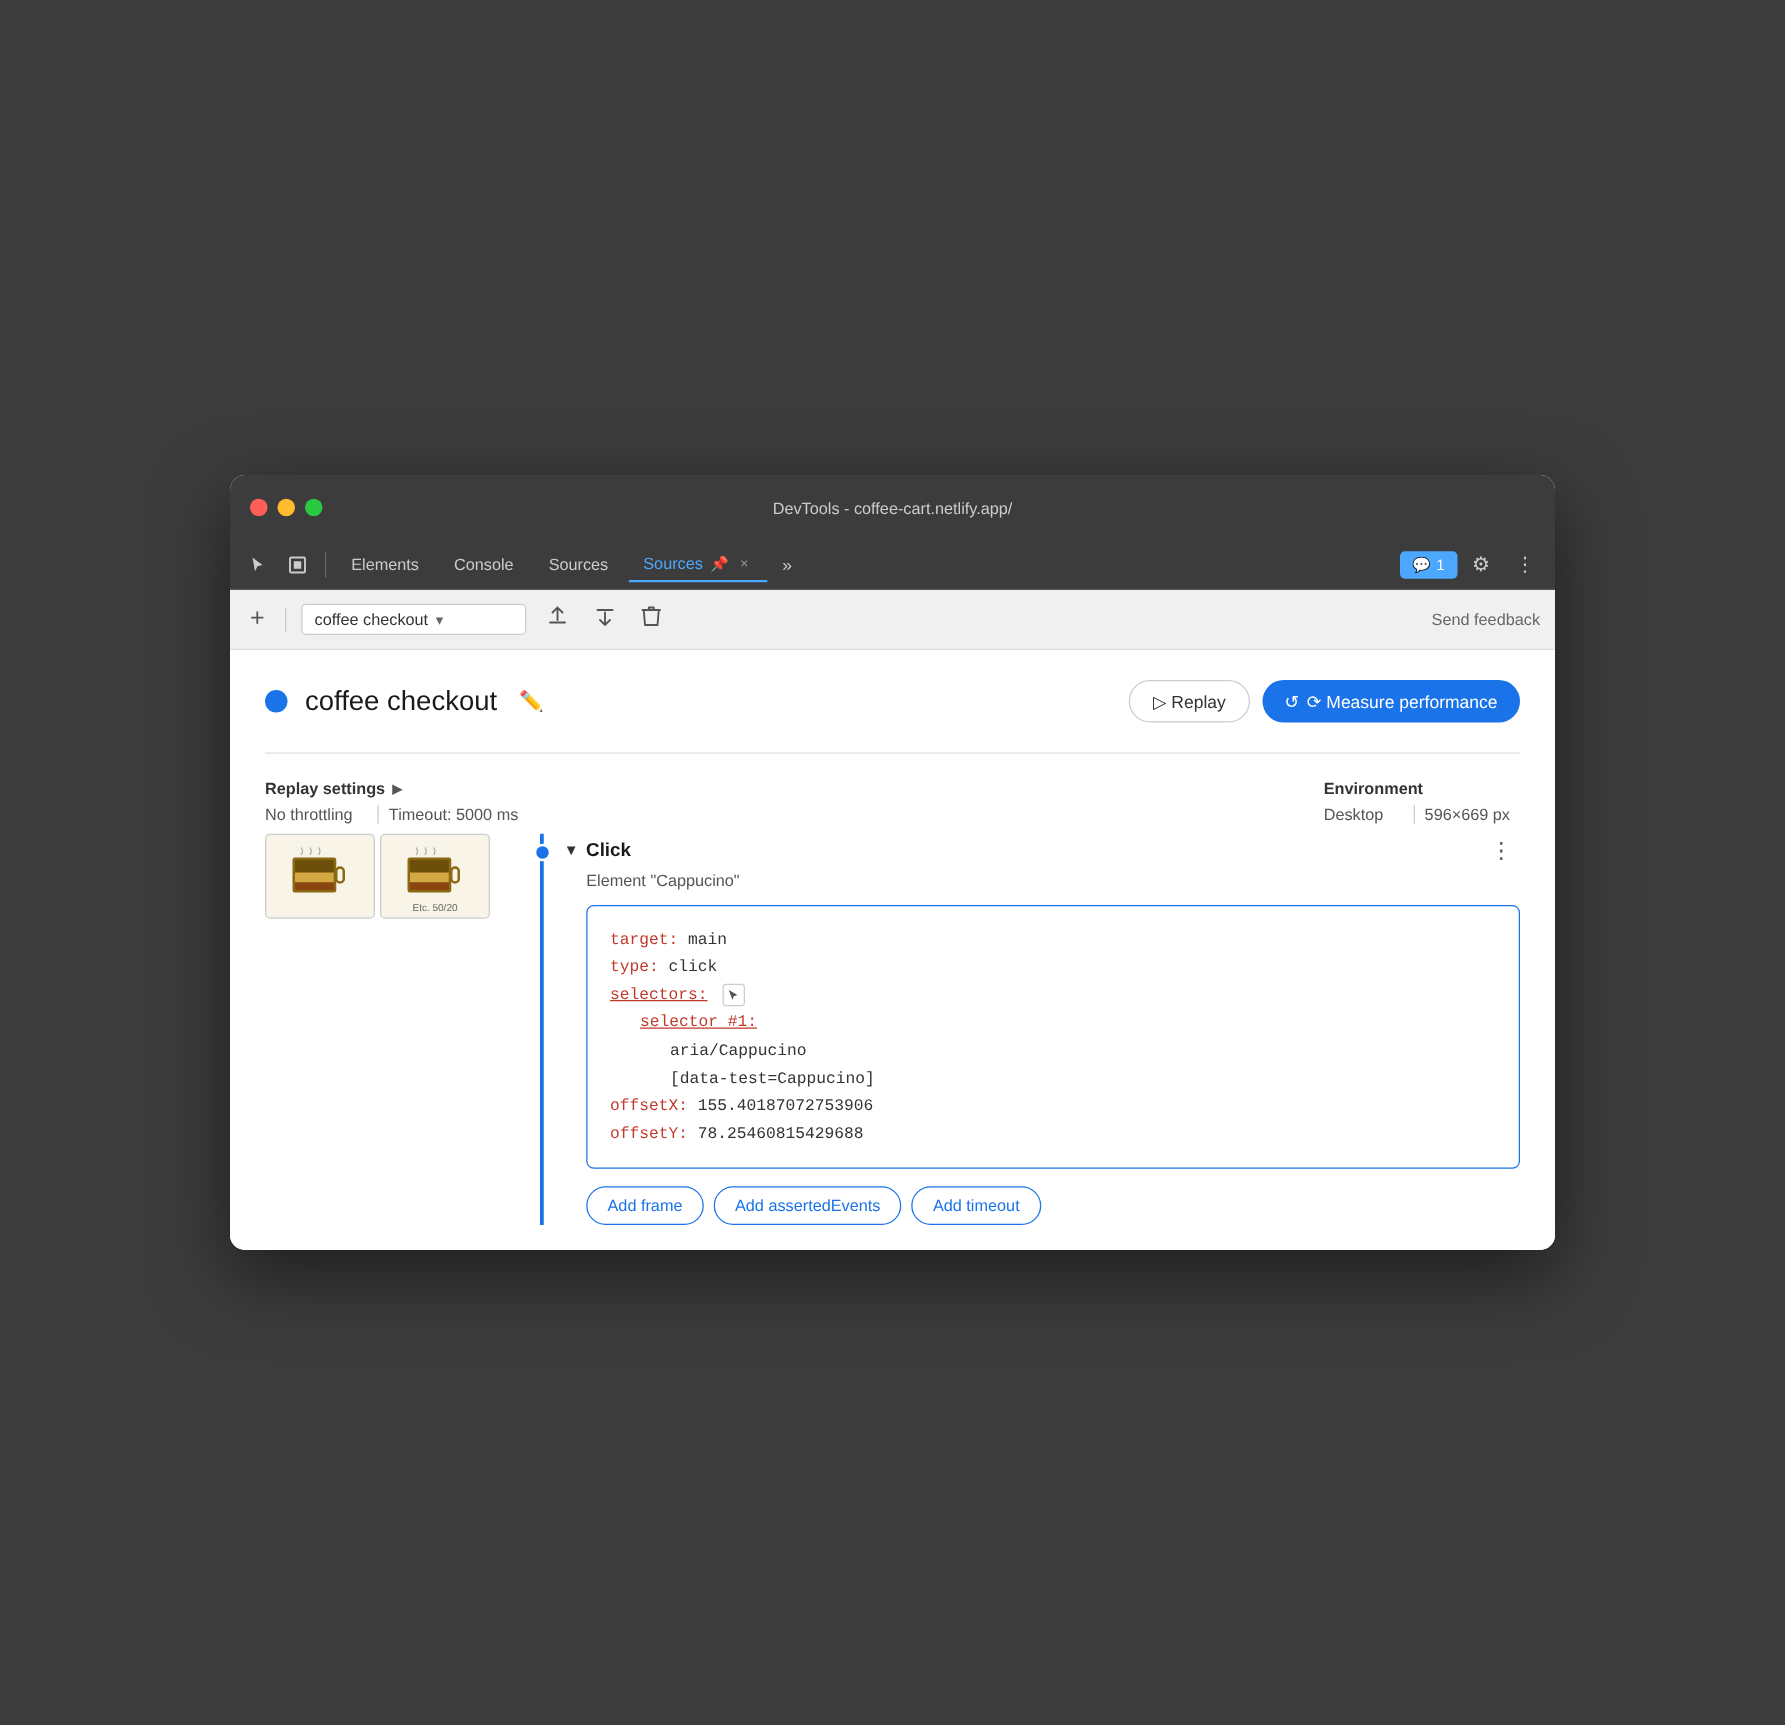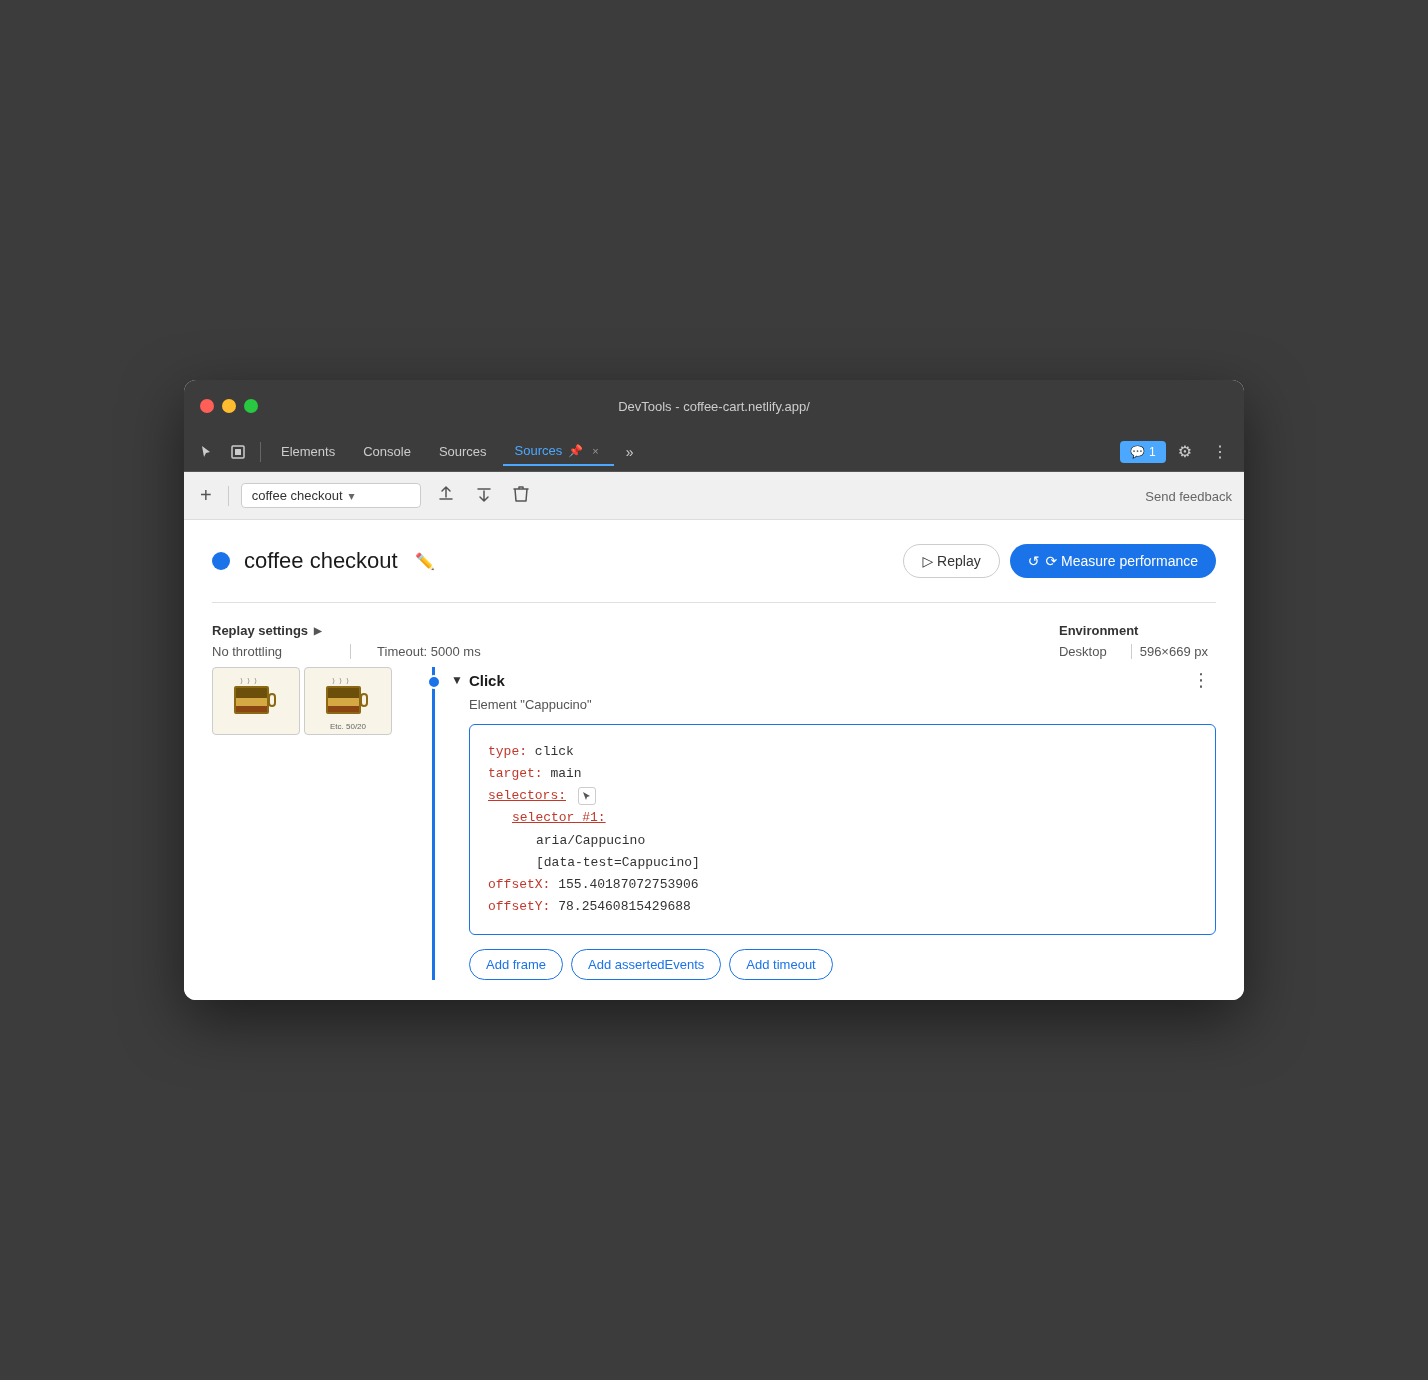--- a/index.html
+++ b/index.html
@@ -330,22 +330,21 @@
       font-size: 13px;
       color: #555;
     }
 
     .settings-value {
       padding-right: 8px;
     }
 
     .settings-value + .settings-value {
       border-left: 1px solid #ccc;
-      padding-left: 26px;
-      margin-left: 48px;
+      padding-left: 8px;
     }
 
     .env-values {
       display: flex;
       gap: 16px;
       font-size: 13px;
       color: #555;
     }
 
     .env-value {
@@ -692,26 +691,26 @@
           <div class="step-title-row">
             <span class="step-collapse-arrow">▼</span>
             <span class="step-type">Click</span>
           </div>
           <button class="step-more-btn">⋮</button>
         </div>
         <div class="step-element">Element "Cappucino"</div>
 
         <div class="code-block">
           <div>
+            <span class="code-key">target:</span>
+            <span class="code-value"> main</span>
+          </div>
+          <div>
             <span class="code-key">type:</span>
             <span class="code-value"> click</span>
-          </div>
-          <div>
-            <span class="code-key">target:</span>
-            <span class="code-value"> main</span>
           </div>
           <div>
             <span class="code-selector-key">selectors:</span>
             <span class="selector-icon">
               <svg width="12" height="12" viewBox="0 0 12 12">
                 <path d="M2 2l7 4-3 1-1 3-3-8z" fill="#555"></path>
               </svg>
             </span>
           </div>
           <div class="code-indent">

